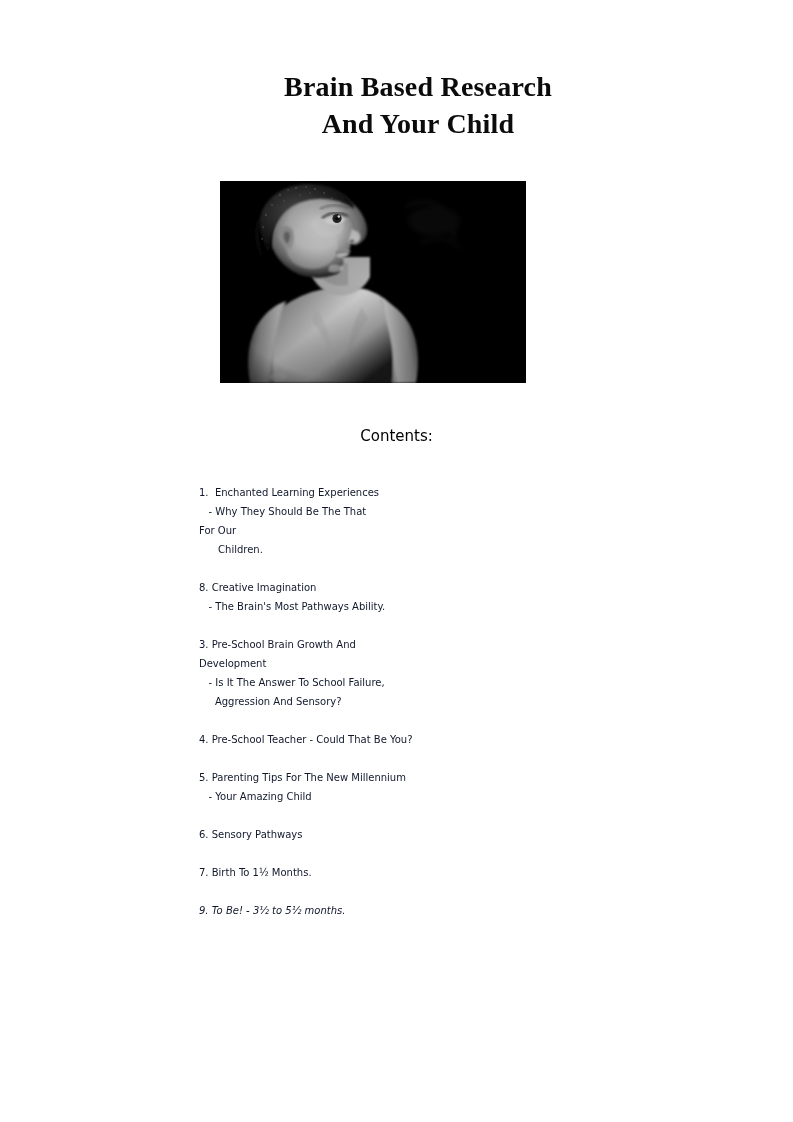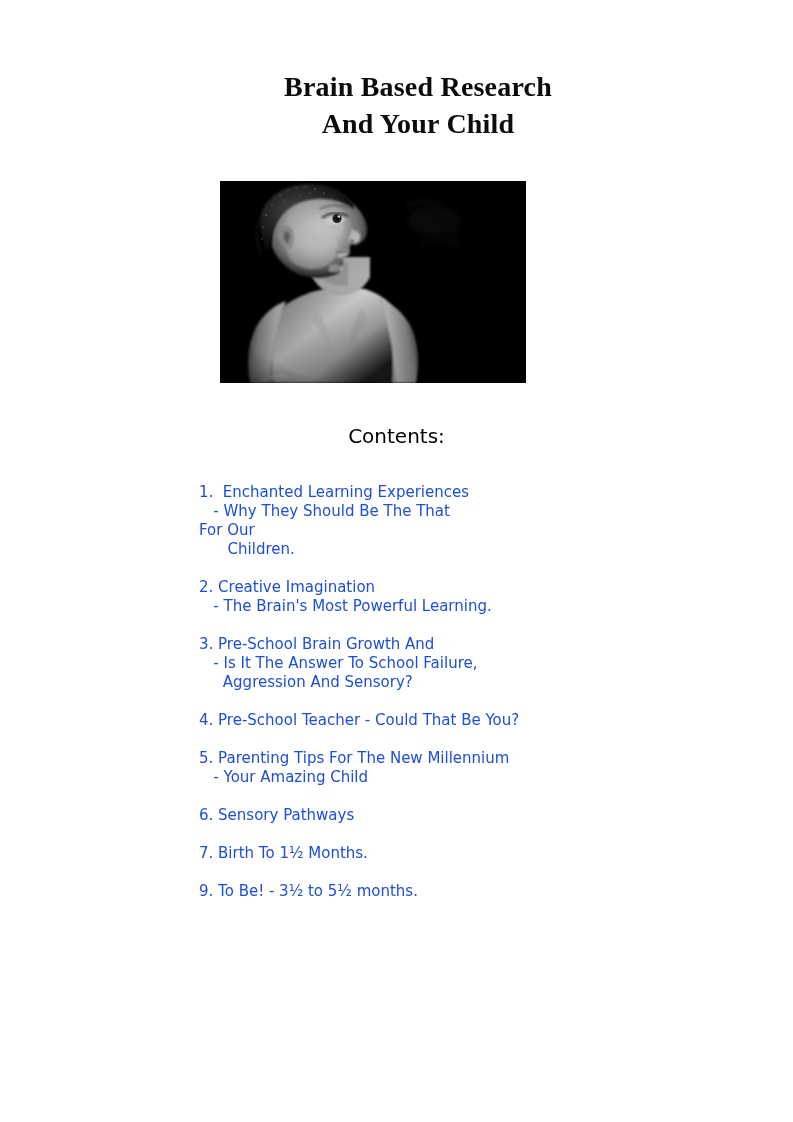--- a/index.html
+++ b/index.html
@@ -58,41 +58,42 @@
   }
 
   
   .contents-heading {
     position: absolute;
     top: 426px;
     left: 0;
     width: 793px;
     text-align: center;
     font-family: "DejaVu Sans", sans-serif;
-    font-size: 20px;
+    font-size: 15px;
     line-height: 20px;
     color: #000000;
   }
 
   
   .toc {
     position: absolute;
     left: 199px;
     top: 483px;
     width: 560px;
     font-family: "DejaVu Sans", sans-serif;
-    font-size: 15px;
+    font-size: 10px;
     line-height: 19px;
-    color: #1d4ed8;
+    color: #0f172a;
   }
   .toc-item {
     margin: 0 0 19px 0;
   }
   .toc-item:last-child {
     margin-bottom: 4px;
+    font-style: italic;
   }
   .toc-line {
     display: block;
     white-space: pre;
   }
   .ind-0 { padding-left: 0px; }
 </style>
 </head>
 <body>
 
@@ -267,26 +268,27 @@
   <div class="toc">
 
     <div class="toc-item">
       <span class="toc-line ind-0">1.  Enchanted Learning Experiences</span>
       <span class="toc-line ind-0">   - Why They Should Be The That</span>
       <span class="toc-line ind-0">For Our</span>
       <span class="toc-line ind-0">      Children.</span>
     </div>
 
     <div class="toc-item">
-      <span class="toc-line ind-0">2. Creative Imagination</span>
-      <span class="toc-line ind-0">   - The Brain's Most Powerful Learning.</span>
+      <span class="toc-line ind-0">8. Creative Imagination</span>
+      <span class="toc-line ind-0">   - The Brain's Most Pathways Ability.</span>
     </div>
 
     <div class="toc-item">
       <span class="toc-line ind-0">3. Pre-School Brain Growth And</span>
+      <span class="toc-line ind-0">Development</span>
       <span class="toc-line ind-0">   - Is It The Answer To School Failure,</span>
       <span class="toc-line ind-0">     Aggression And Sensory?</span>
     </div>
 
     <div class="toc-item">
       <span class="toc-line ind-0">4. Pre-School Teacher - Could That Be You?</span>
     </div>
 
     <div class="toc-item">
       <span class="toc-line ind-0">5. Parenting Tips For The New Millennium</span>

